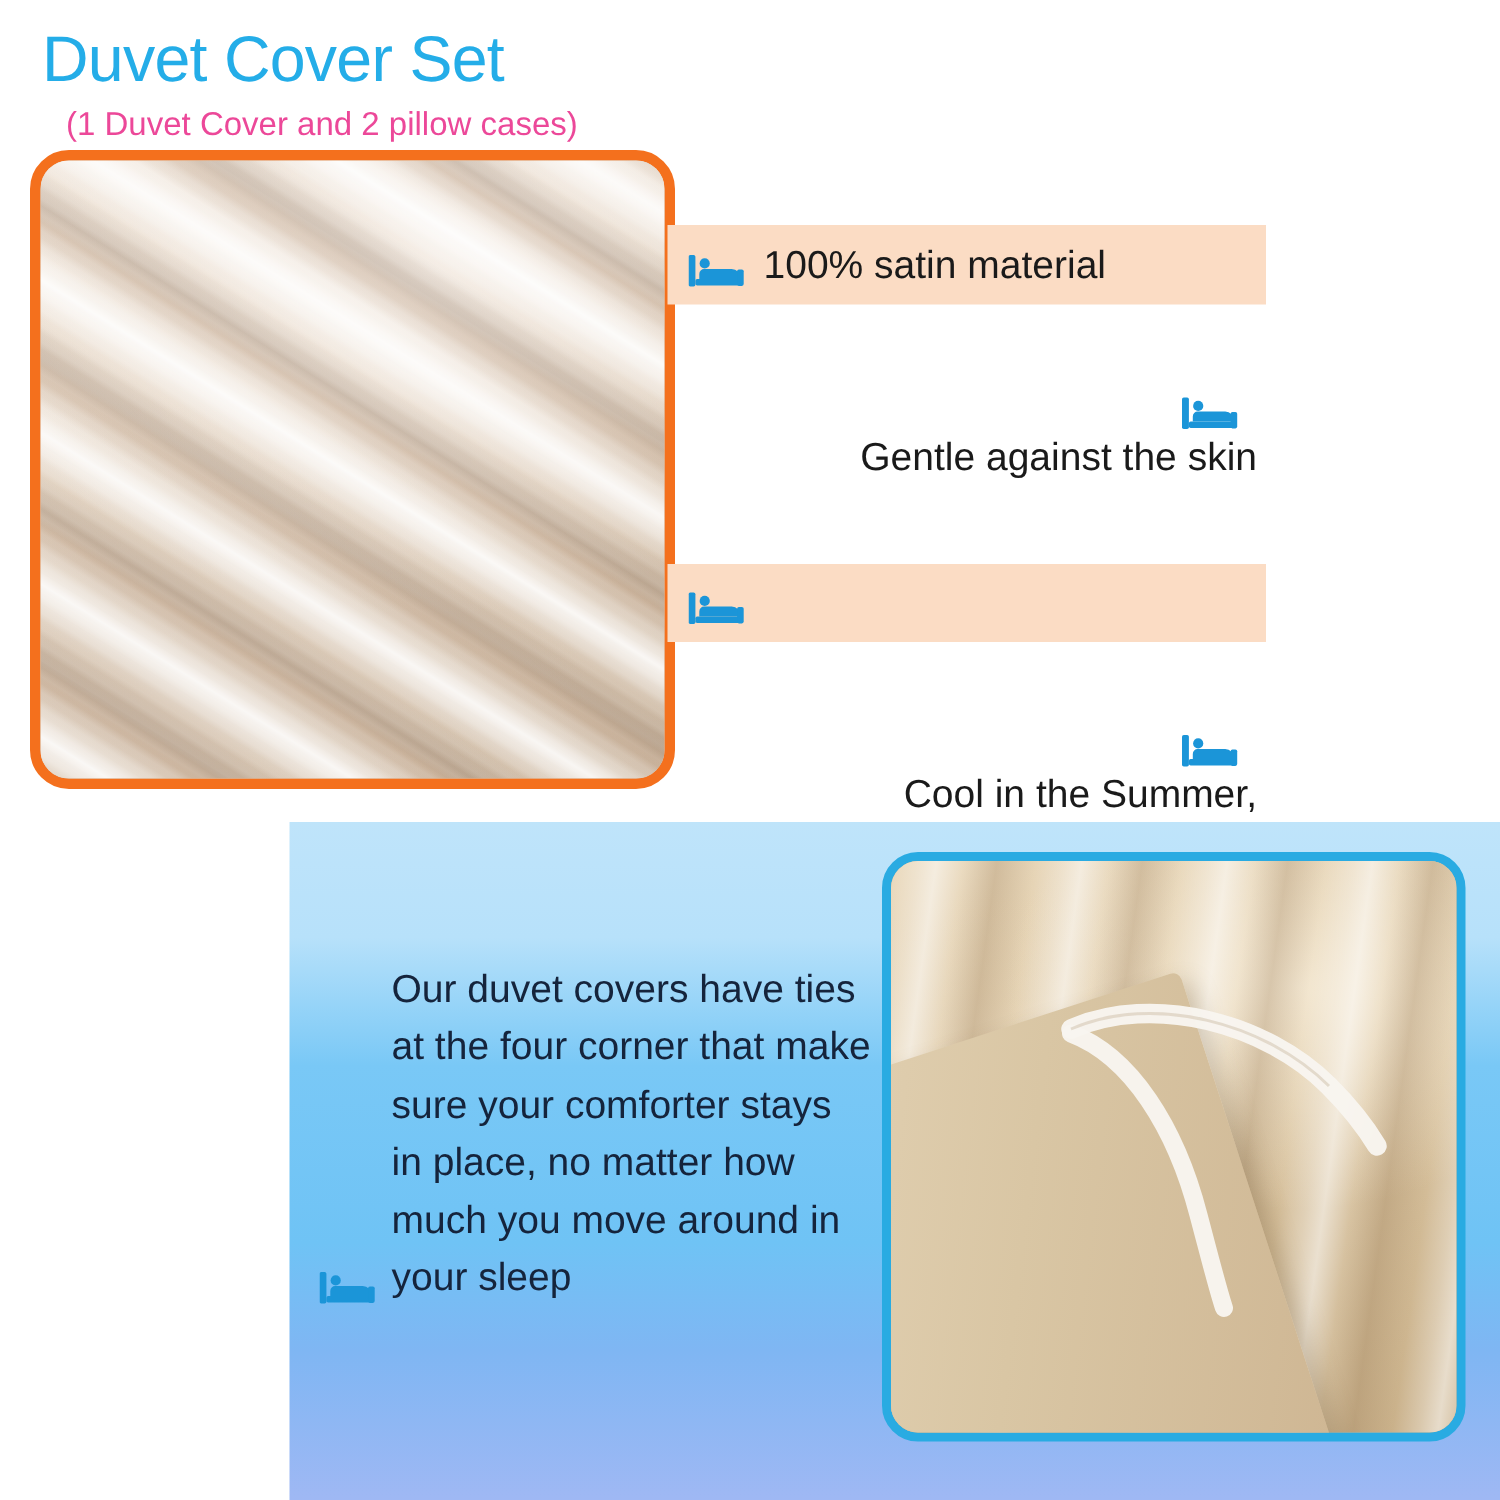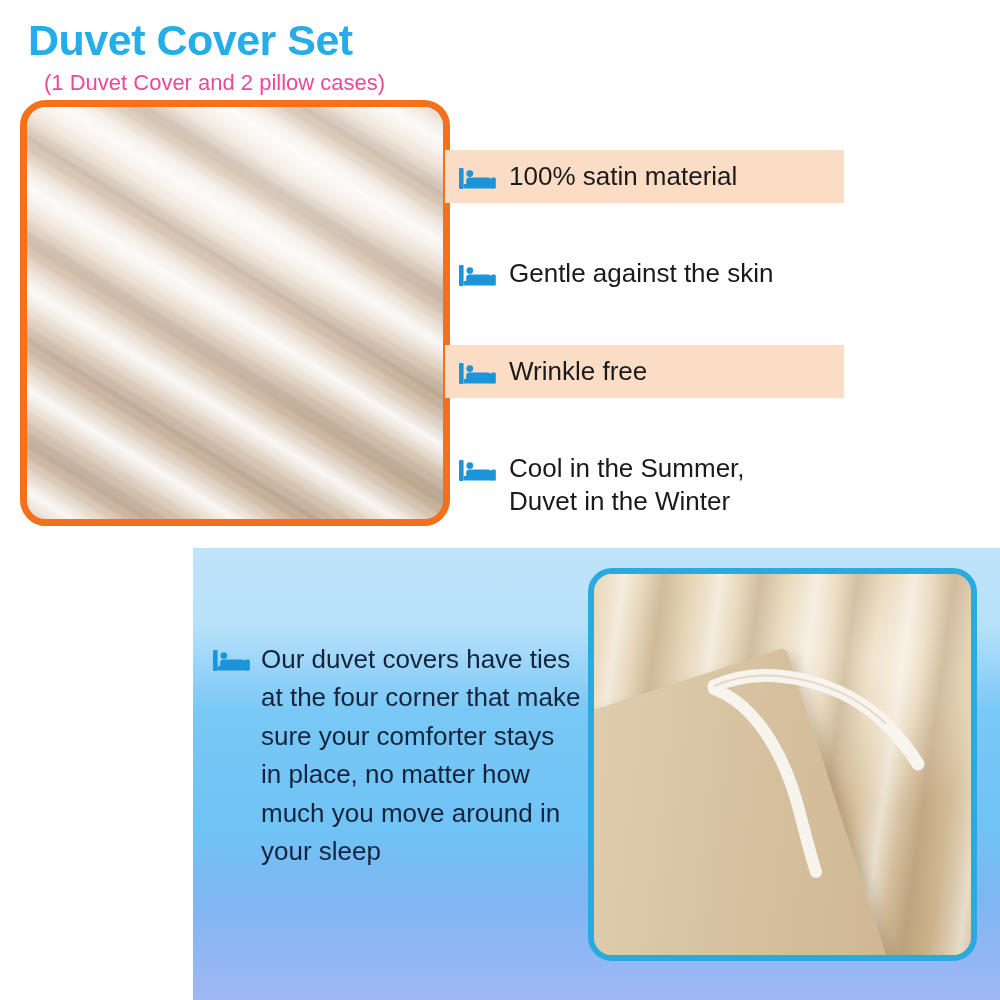--- a/index.html
+++ b/index.html
@@ -18,21 +18,21 @@
     height: 1000px;
     background: #ffffff;
   }
 
   
   .title {
     position: absolute;
     left: 28px;
     top: 16px;
     font-size: 43px;
-    font-weight: bold;
+    font-weight: normal;
     letter-spacing: -0.5px;
     color: #24ADE8;
     white-space: nowrap;
   }
 
   .subtitle {
     position: absolute;
     left: 44px;
     top: 70px;
     font-size: 22px;
@@ -88,26 +88,26 @@
   
   .features {
     position: absolute;
     left: 445px;
     top: 150px;
     width: 399px;
   }
   .feature-row {
     position: relative;
     display: flex;
-    align-items: flex-start;
+    align-items: flex-end;
     min-height: 52px;
     padding: 10px 6px 10px 14px;
   }
   .feature-row.band { background: #FBDCC4; }
-  .feature-row.plain { background: transparent; }
+  .feature-row.plain { background: transparent; flex-direction: column; }
   .feature-row.gap-below { margin-bottom: 44px; }
   .feature-row.gap-below-sm { margin-bottom: 44px; }
 
   .bed-icon {
     flex: 0 0 auto;
     width: 38px;
     height: 26px;
     margin-top: 5px;
     margin-right: 12px;
   }
@@ -135,21 +135,21 @@
       #7FB6F3 78%,
       #9FB8F4 100%);
   }
 
   .tie-text-wrap {
     position: absolute;
     left: 213px;
     top: 640px;
     width: 368px;
     display: flex;
-    align-items: flex-start;
+    align-items: flex-end;
   }
   .tie-text-wrap .bed-icon { margin-top: 7px; margin-right: 10px; }
   .tie-text {
     font-size: 26px;
     line-height: 1.48;
     color: #15243c;
   }
 
   
   .tie-frame {
@@ -246,21 +246,20 @@
         <svg viewBox="0 0 38 26" xmlns="http://www.w3.org/2000/svg">
           <g fill="#1B95D8">
             <rect x="0" y="3" width="4.6" height="21" rx="1.2"></rect>
             <circle cx="10.8" cy="8.6" r="3.4"></circle>
             <path d="M15.2 12.4 h13.6 a6 6 0 0 1 6 6 v0.6 H7.2 v-3.4 a3.2 3.2 0 0 1 3.2 -3.2 z"></path>
             <rect x="4.6" y="19" width="30.6" height="4.4" rx="1.2"></rect>
             <rect x="32.4" y="12.6" width="4.4" height="11" rx="1.2"></rect>
           </g>
         </svg>
       </span>
-      <span class="feature-text">Wrinkle free</span>
     </div>
 
     <div class="feature-row plain">
       <span class="bed-icon">
         <svg viewBox="0 0 38 26" xmlns="http://www.w3.org/2000/svg">
           <g fill="#1B95D8">
             <rect x="0" y="3" width="4.6" height="21" rx="1.2"></rect>
             <circle cx="10.8" cy="8.6" r="3.4"></circle>
             <path d="M15.2 12.4 h13.6 a6 6 0 0 1 6 6 v0.6 H7.2 v-3.4 a3.2 3.2 0 0 1 3.2 -3.2 z"></path>
             <rect x="4.6" y="19" width="30.6" height="4.4" rx="1.2"></rect>

